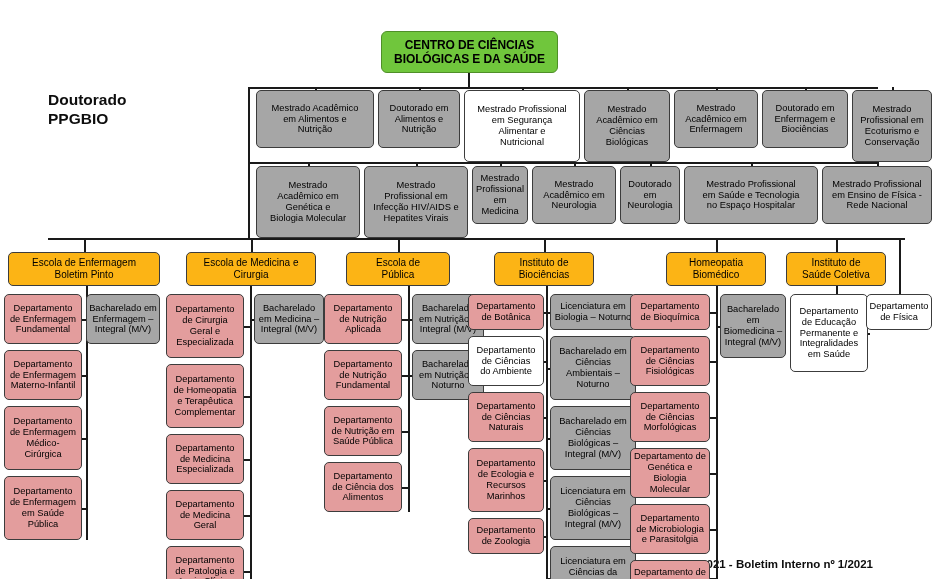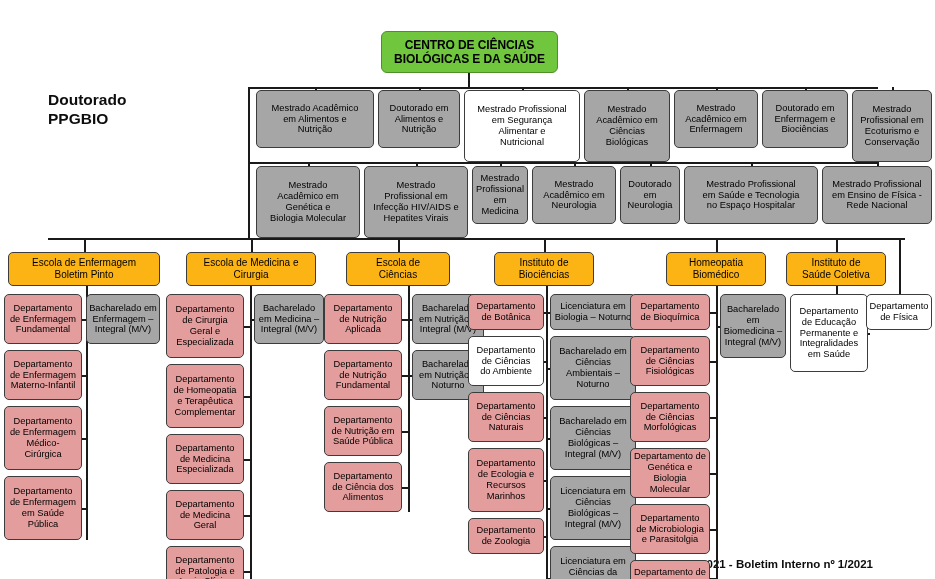--- a/index.html
+++ b/index.html
@@ -231,21 +231,21 @@
       <div class="ln hln" style="left:244px; top:571px; width:6px;"></div>
       <div class="box pink" style="left:166px; top:546px; width:78px; height:50px;">Departamento
 de Patologia e
 Apoio Clínico</div>
       <div class="ln hln" style="left:250px; top:319px; width:4px;"></div>
       <div class="box course" style="left:254px; top:294px; width:70px; height:50px;">Bacharelado
 em Medicina –
 Integral (M/V)</div>
       <div class="ln vln" style="left:398px; top:238px; height:14px;"></div>
       <div class="box orange" style="left:346px; top:252px; width:104px; height:34px;">Escola de
-Ciências</div>
+Pública</div>
       <div class="ln vln" style="left:408px; top:286px; height:226px;"></div>
       <div class="ln hln" style="left:402px; top:319px; width:6px;"></div>
       <div class="box pink" style="left:324px; top:294px; width:78px; height:50px;">Departamento
 de Nutrição
 Aplicada</div>
       <div class="ln hln" style="left:402px; top:375px; width:6px;"></div>
       <div class="box pink" style="left:324px; top:350px; width:78px; height:50px;">Departamento
 de Nutrição
 Fundamental</div>
       <div class="ln hln" style="left:402px; top:431px; width:6px;"></div>

